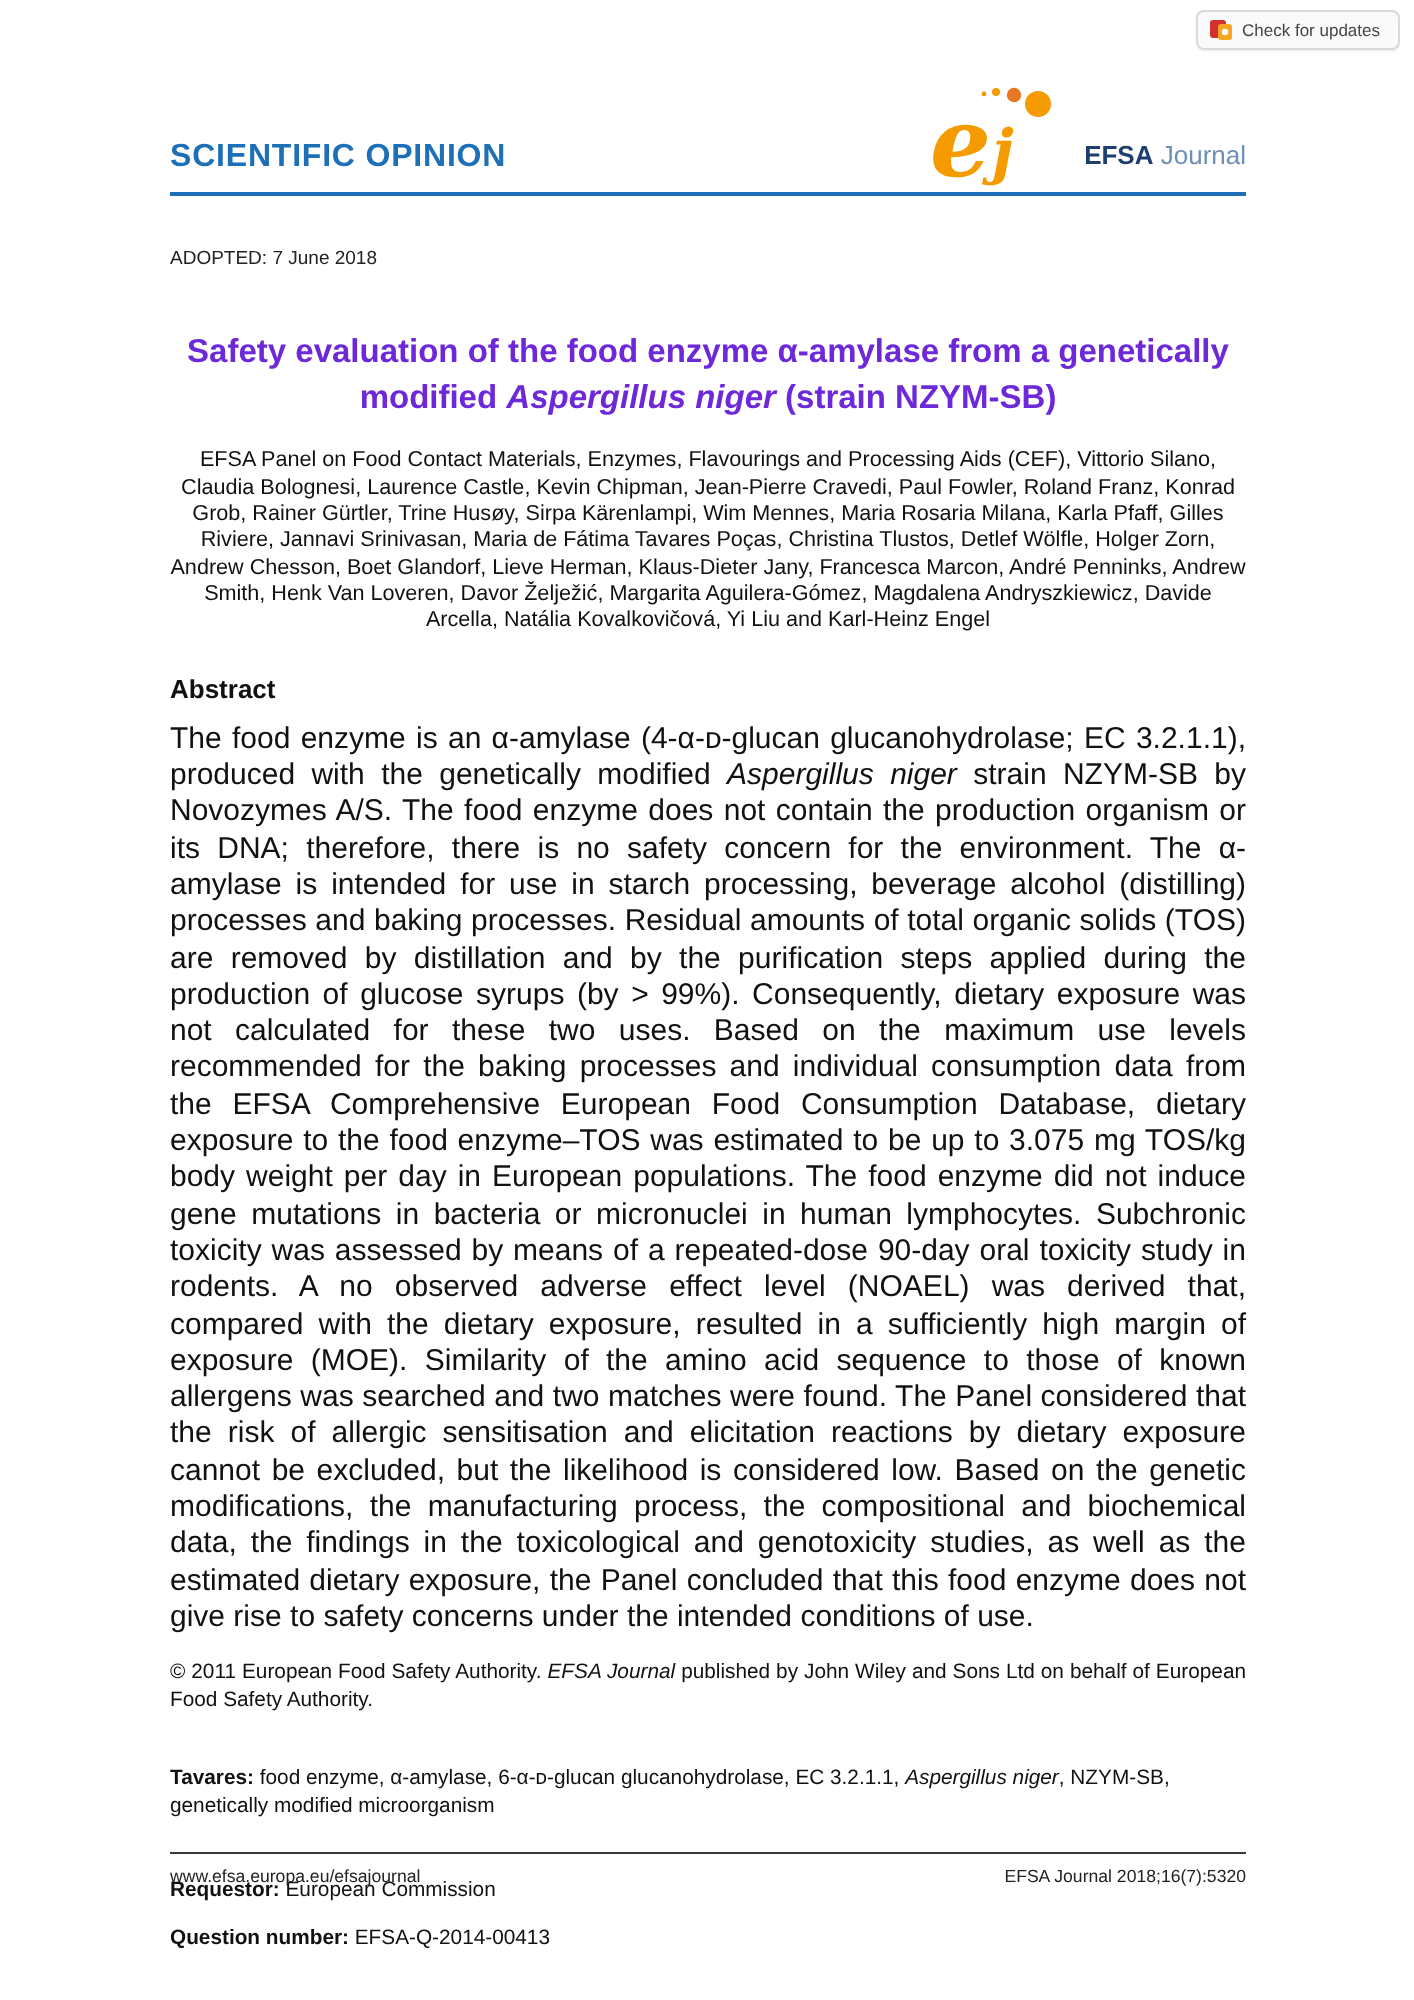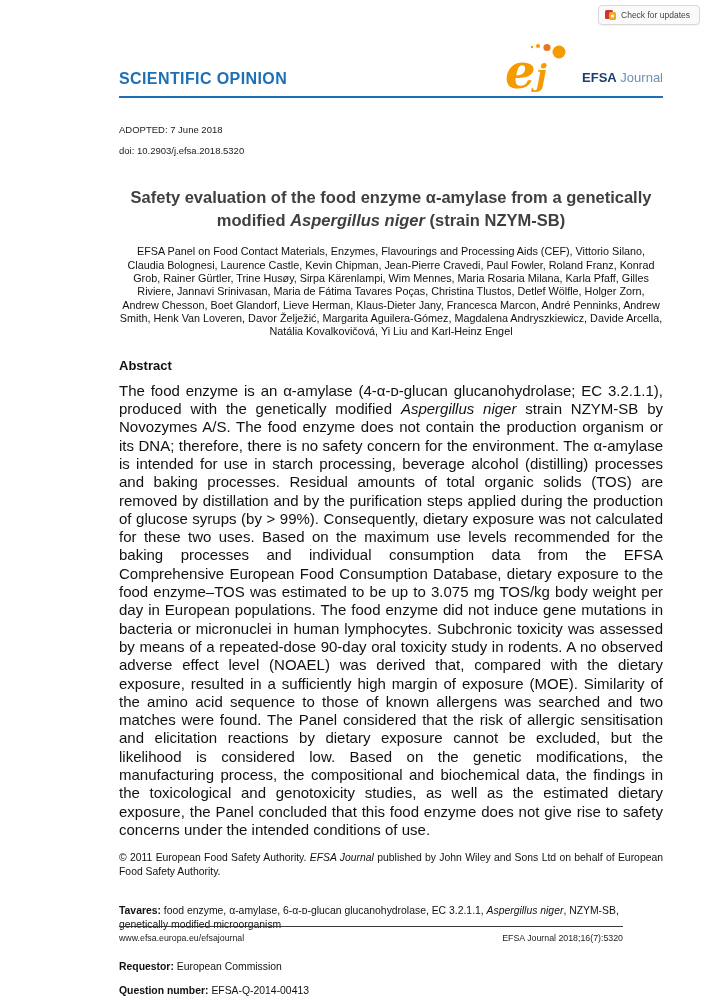--- a/index.html
+++ b/index.html
@@ -1,21 +1,21 @@
 <!DOCTYPE html>
 <html style="--accent-blue: #1d70b7; --efsa-orange: #f59b00; --logo-navy: #1c3f6e; --logo-journal-blue: #6e8fb5;"><head>
 <meta charset="utf-8">
 <style>
   * { margin:0; padding:0; box-sizing:border-box; }
   html,body { background:#ffffff; }
   body {
     width:707px; height:1000px; position:relative; overflow:hidden;
     font-family:"Liberation Sans","DejaVu Sans",sans-serif; color:#1a1a1a;
   }
-  .page { position:absolute; top:0; left:0; right:0; bottom:0; padding:0 44px 0 85px;margin-left:34px; }
+  .page { position:absolute; top:0; left:0; right:0; bottom:0; padding:0 84px 0 85px; }
 
   
   .check-badge {
     position:absolute; top:5px; right:7px;
     display:flex; align-items:center; gap:5px;
     background:#fafafa; border:1px solid #d9d9d9; border-radius:4px;
     padding:3px 9px 3px 6px; font-size:8.5px; color:#444; cursor:pointer;
     box-shadow:0 1px 1px rgba(0,0,0,0.05);
   }
 
@@ -32,21 +32,21 @@
   .logo-text .journal { color:var(--logo-journal-blue,#6e8fb5); }
   .blue-rule { border-bottom:2px solid var(--accent-blue,#1d70b7); }
 
   
   .meta-top { margin-top:26px; font-size:9.5px; color:#222; }
   .meta-top .doi { margin-top:10px; }
 
   
   h1.title {
     margin-top:30px; font-size:16.5px; line-height:1.4; font-weight:bold;
-    text-align:center; color:#404040;
+    text-align:center; color:#6d28d9;
   }
   p.authors {
     margin-top:13px; font-size:10.8px; line-height:1.24; text-align:center; color:#111;
   }
 
   
   h2.abstract-heading { margin-top:19px; font-size:13px; font-weight:bold; color:#111; }
   p.abstract { margin-top:9px; font-size:15px; line-height:1.22; text-align:justify; color:#111; }
   p.copyright { margin-top:12px; font-size:10.4px; line-height:1.28; text-align:justify; color:#111; }
 
@@ -97,21 +97,20 @@
           <span class="efsa">EFSA</span>
           <span class="journal">Journal</span>
         </span>
       </div>
     </div>
     <div class="blue-rule"></div>
   </div>
 
   <div class="meta-top">
     <div>ADOPTED: 7 June 2018</div>
-    <div class="doi">doi: 10.2903/j.efsa.2018.5320</div>
   </div>
 
   <h1 class="title"><span>Safety evaluation of the food enzyme α-amylase from a genetically modified </span><span style="font-style: italic;">Aspergillus niger</span><span> (strain NZYM-SB)</span></h1>
 
   <p class="authors">EFSA Panel on Food Contact Materials, Enzymes, Flavourings and Processing Aids (CEF), Vittorio Silano, Claudia Bolognesi, Laurence Castle, Kevin Chipman, Jean-Pierre Cravedi, Paul Fowler, Roland Franz, Konrad Grob, Rainer Gürtler, Trine Husøy, Sirpa Kärenlampi, Wim Mennes, Maria Rosaria Milana, Karla Pfaff, Gilles Riviere, Jannavi Srinivasan, Maria de Fátima Tavares Poças, Christina Tlustos, Detlef Wölfle, Holger Zorn, Andrew Chesson, Boet Glandorf, Lieve Herman, Klaus-Dieter Jany, Francesca Marcon, André Penninks, Andrew Smith, Henk Van Loveren, Davor Želježić, Margarita Aguilera-Gómez, Magdalena Andryszkiewicz, Davide Arcella, Natália Kovalkovičová, Yi Liu and Karl-Heinz Engel</p>
 
   <h2 class="abstract-heading">Abstract</h2>
 
   <p class="abstract"><span>The food enzyme is an α-amylase (4-α-ᴅ-glucan glucanohydrolase; EC 3.2.1.1), produced with the genetically modified </span><span style="font-style: italic;">Aspergillus niger</span><span> strain NZYM-SB by Novozymes A/S. The food enzyme does not contain the production organism or its DNA; therefore, there is no safety concern for the environment. The α-amylase is intended for use in starch processing, beverage alcohol (distilling) processes and baking processes. Residual amounts of total organic solids (TOS) are removed by distillation and by the purification steps applied during the production of glucose syrups (by &gt; 99%). Consequently, dietary exposure was not calculated for these two uses. Based on the maximum use levels recommended for the baking processes and individual consumption data from the EFSA Comprehensive European Food Consumption Database, dietary exposure to the food enzyme–TOS was estimated to be up to 3.075 mg TOS/kg body weight per day in European populations. The food enzyme did not induce gene mutations in bacteria or micronuclei in human lymphocytes. Subchronic toxicity was assessed by means of a repeated-dose 90-day oral toxicity study in rodents. A no observed adverse effect level (NOAEL) was derived that, compared with the dietary exposure, resulted in a sufficiently high margin of exposure (MOE). Similarity of the amino acid sequence to those of known allergens was searched and two matches were found. The Panel considered that the risk of allergic sensitisation and elicitation reactions by dietary exposure cannot be excluded, but the likelihood is considered low. Based on the genetic modifications, the manufacturing process, the compositional and biochemical data, the findings in the toxicological and genotoxicity studies, as well as the estimated dietary exposure, the Panel concluded that this food enzyme does not give rise to safety concerns under the intended conditions of use.</span></p>
 

